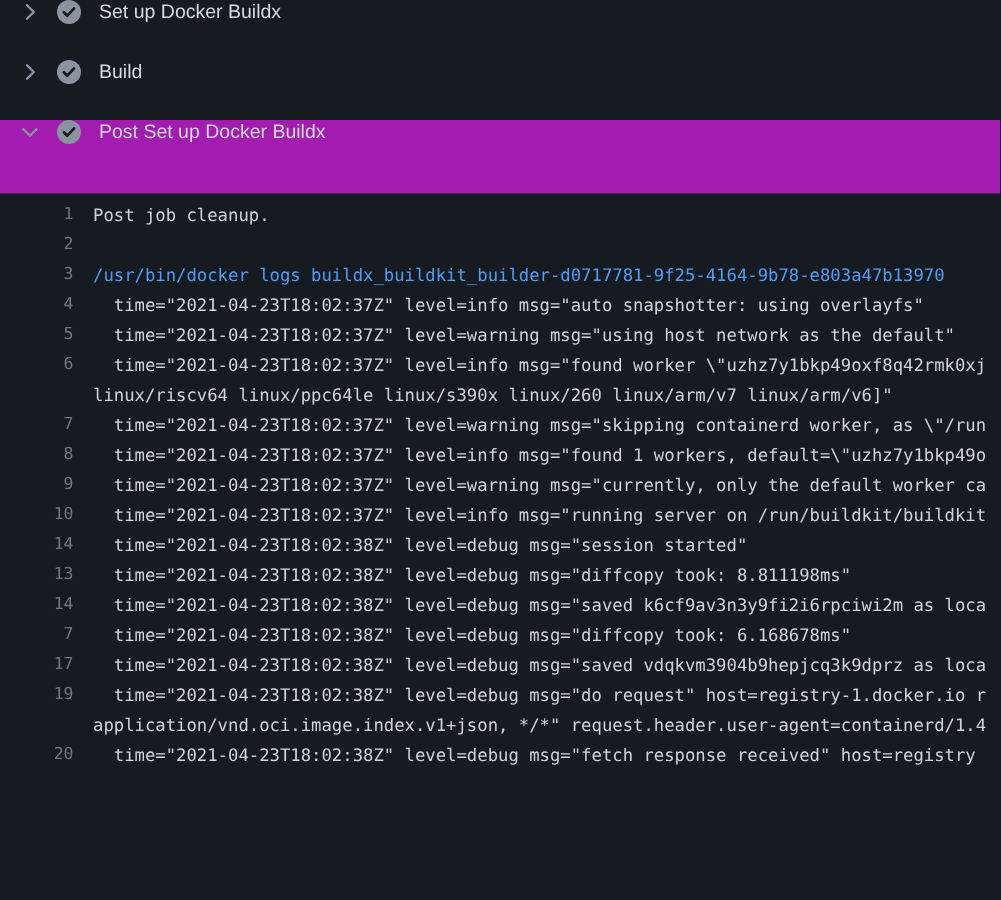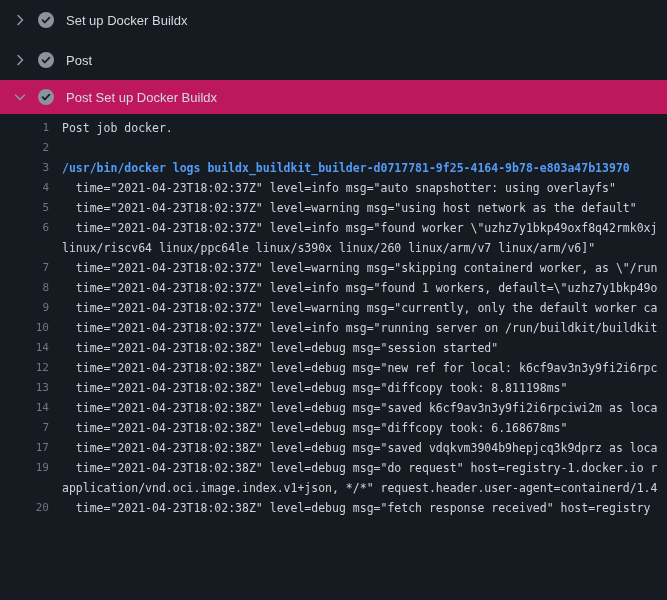--- a/index.html
+++ b/index.html
@@ -5,28 +5,28 @@
   * { margin:0; padding:0; box-sizing:border-box; }
   html,body { background:#161b22; }
   .viewport {
     position:relative;
     width:667px; height:600px;
     background:#161b22;
     overflow:hidden;
     font-family:"Liberation Sans", sans-serif;
   }
   .step-row {
-    display:flex; align-items:center;
+    display:flex; 
     height:40px;
     padding-left:12px;
     cursor:pointer;
   }
   .step-row.expanded {
-    height:34px;
-    background:#be185d;
+    height:49px;
+    background:#a21caf;
   }
   .chev { width:16px; height:16px; flex:none; display:flex; align-items:center; justify-content:center; }
   .status { width:16px; height:16px; flex:none; margin-left:10px; }
   .step-label {
     margin-left:12px;
     color:#d4dae0;
     font-size:13px;
   }
   .log-area {
     padding-top:4px;
@@ -45,21 +45,21 @@
     text-align:right;
     padding-right:13px;
     color:#6e7681;
     font-size:11px;
     cursor:pointer;
   }
   .lt {
     white-space:pre;
     color:#cdd4db;
   }
-  .lt.command { color:#539bf5; font-weight:700; }
+  .lt.command { color:#539bf5; font-weight:400; }
   .tri {
     display:inline-block;
     width:0; height:0;
     border-left:4px solid transparent;
     border-right:4px solid transparent;
     border-top:5px solid #cdd4db;
     margin-right:6px;
     position:relative; top:-1px;
   }
 </style>
@@ -88,21 +88,21 @@
       <svg width="16" height="16" viewBox="0 0 16 16">
           <path d="M6 3.5L10.5 8 6 12.5" stroke="#8b949e" stroke-width="1.6" fill="none" stroke-linecap="round" stroke-linejoin="round"></path>
         </svg>
     </span>
     <span class="status">
       <svg width="16" height="16" viewBox="0 0 16 16">
           <circle cx="8" cy="8" r="8" fill="#8b949e"></circle>
           <path d="M4.6 8.2l2.2 2.3 4.6-4.9" stroke="#161b22" stroke-width="1.8" fill="none" stroke-linecap="round" stroke-linejoin="round"></path>
         </svg>
     </span>
-    <span class="step-label">Post</span>
+    <span class="step-label">Build</span>
   </div>
 
 
   <div class="step-row expanded">
     <span class="chev">
       <svg width="16" height="16" viewBox="0 0 16 16">
           <path d="M3.5 6L8 10.5 12.5 6" stroke="#8b949e" stroke-width="1.6" fill="none" stroke-linecap="round" stroke-linejoin="round"></path>
         </svg>
     </span>
     <span class="status">
@@ -110,21 +110,21 @@
           <circle cx="8" cy="8" r="8" fill="#8b949e"></circle>
           <path d="M4.6 8.2l2.2 2.3 4.6-4.9" stroke="#161b22" stroke-width="1.8" fill="none" stroke-linecap="round" stroke-linejoin="round"></path>
         </svg>
     </span>
     <span class="step-label">Post Set up Docker Buildx</span>
   </div>
 
   <div class="log-area">
       <div class="log-row">
         <span class="ln">1</span>
-        <span class="lt plain">Post job docker.</span>
+        <span class="lt plain">Post job cleanup.</span>
       </div>
       <div class="log-row group">
         <span class="ln">2</span>
       </div>
       <div class="log-row">
         <span class="ln">3</span>
         <span class="lt command">/usr/bin/docker logs buildx_buildkit_builder-d0717781-9f25-4164-9b78-e803a47b13970</span>
       </div>
       <div class="log-row">
         <span class="ln">4</span>
@@ -156,24 +156,20 @@
       </div>
       <div class="log-row">
         <span class="ln">10</span>
         <span class="lt plain">  time="2021-04-23T18:02:37Z" level=info msg="running server on /run/buildkit/buildkit</span>
       </div>
       <div class="log-row">
         <span class="ln">14</span>
         <span class="lt plain">  time="2021-04-23T18:02:38Z" level=debug msg="session started"</span>
       </div>
       <div class="log-row">
-        <span class="ln">12</span>
-        <span class="lt plain">  time="2021-04-23T18:02:38Z" level=debug msg="new ref for local: k6cf9av3n3y9fi2i6rpc</span>
-      </div>
-      <div class="log-row">
         <span class="ln">13</span>
         <span class="lt plain">  time="2021-04-23T18:02:38Z" level=debug msg="diffcopy took: 8.811198ms"</span>
       </div>
       <div class="log-row">
         <span class="ln">14</span>
         <span class="lt plain">  time="2021-04-23T18:02:38Z" level=debug msg="saved k6cf9av3n3y9fi2i6rpciwi2m as loca</span>
       </div>
       <div class="log-row">
         <span class="ln">7</span>
         <span class="lt plain">  time="2021-04-23T18:02:38Z" level=debug msg="diffcopy took: 6.168678ms"</span>

